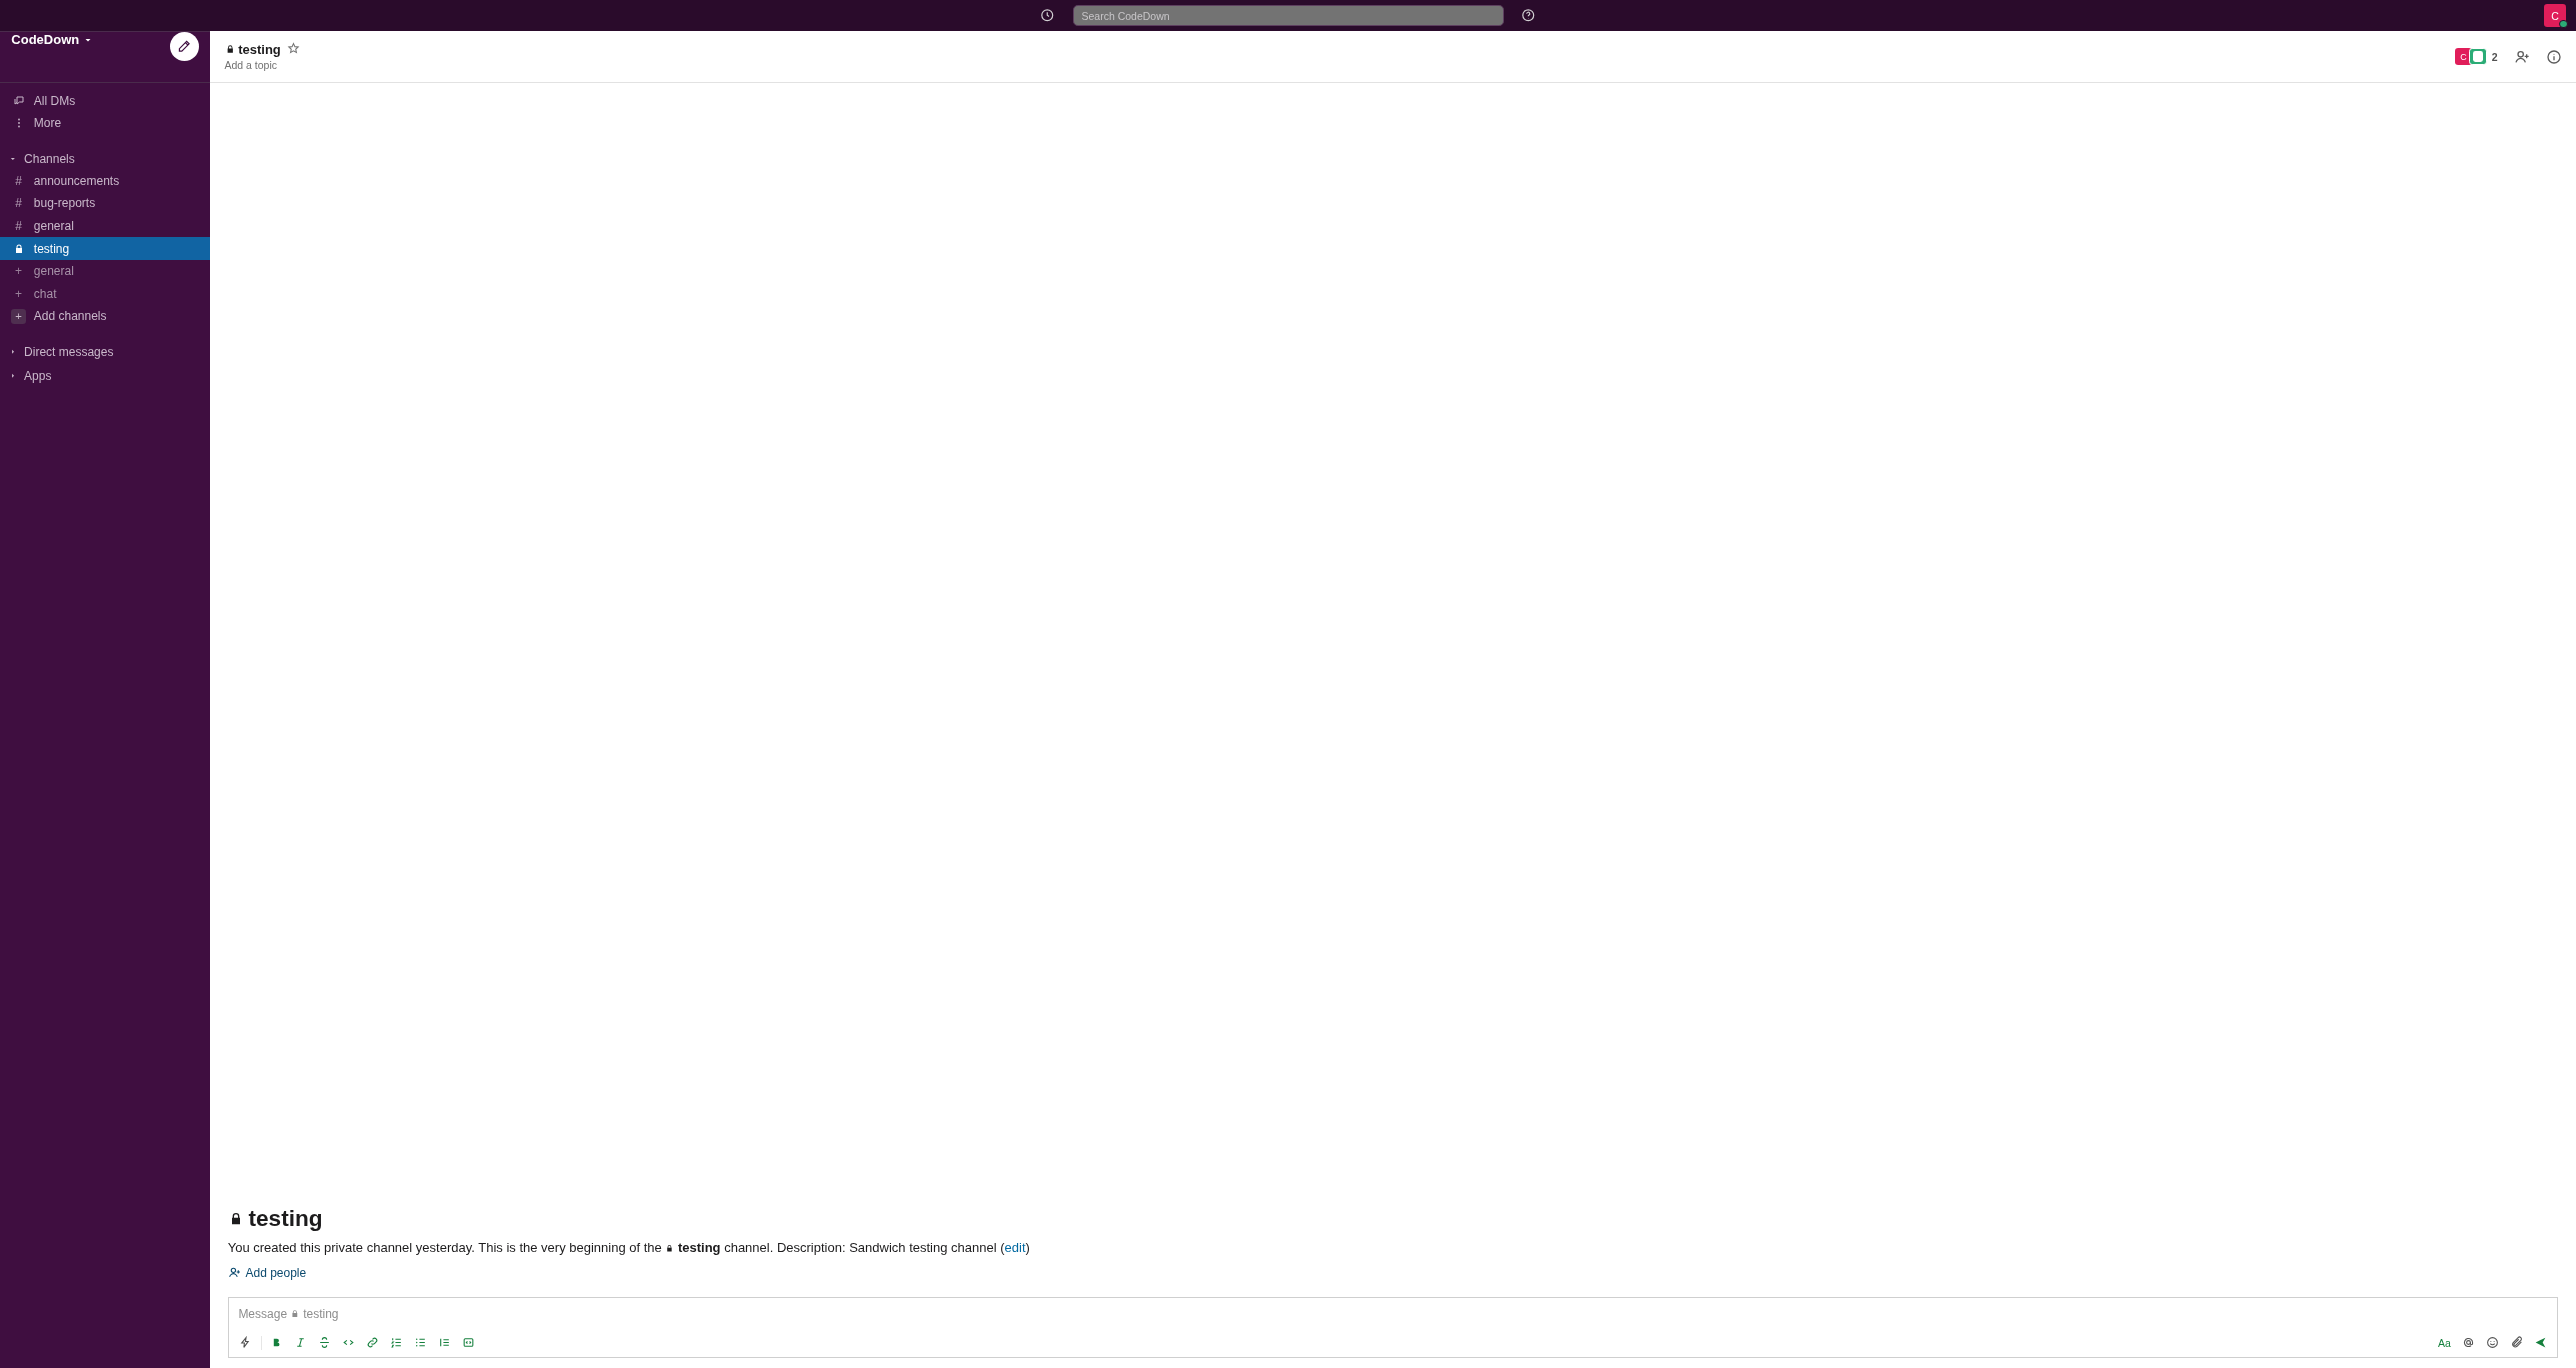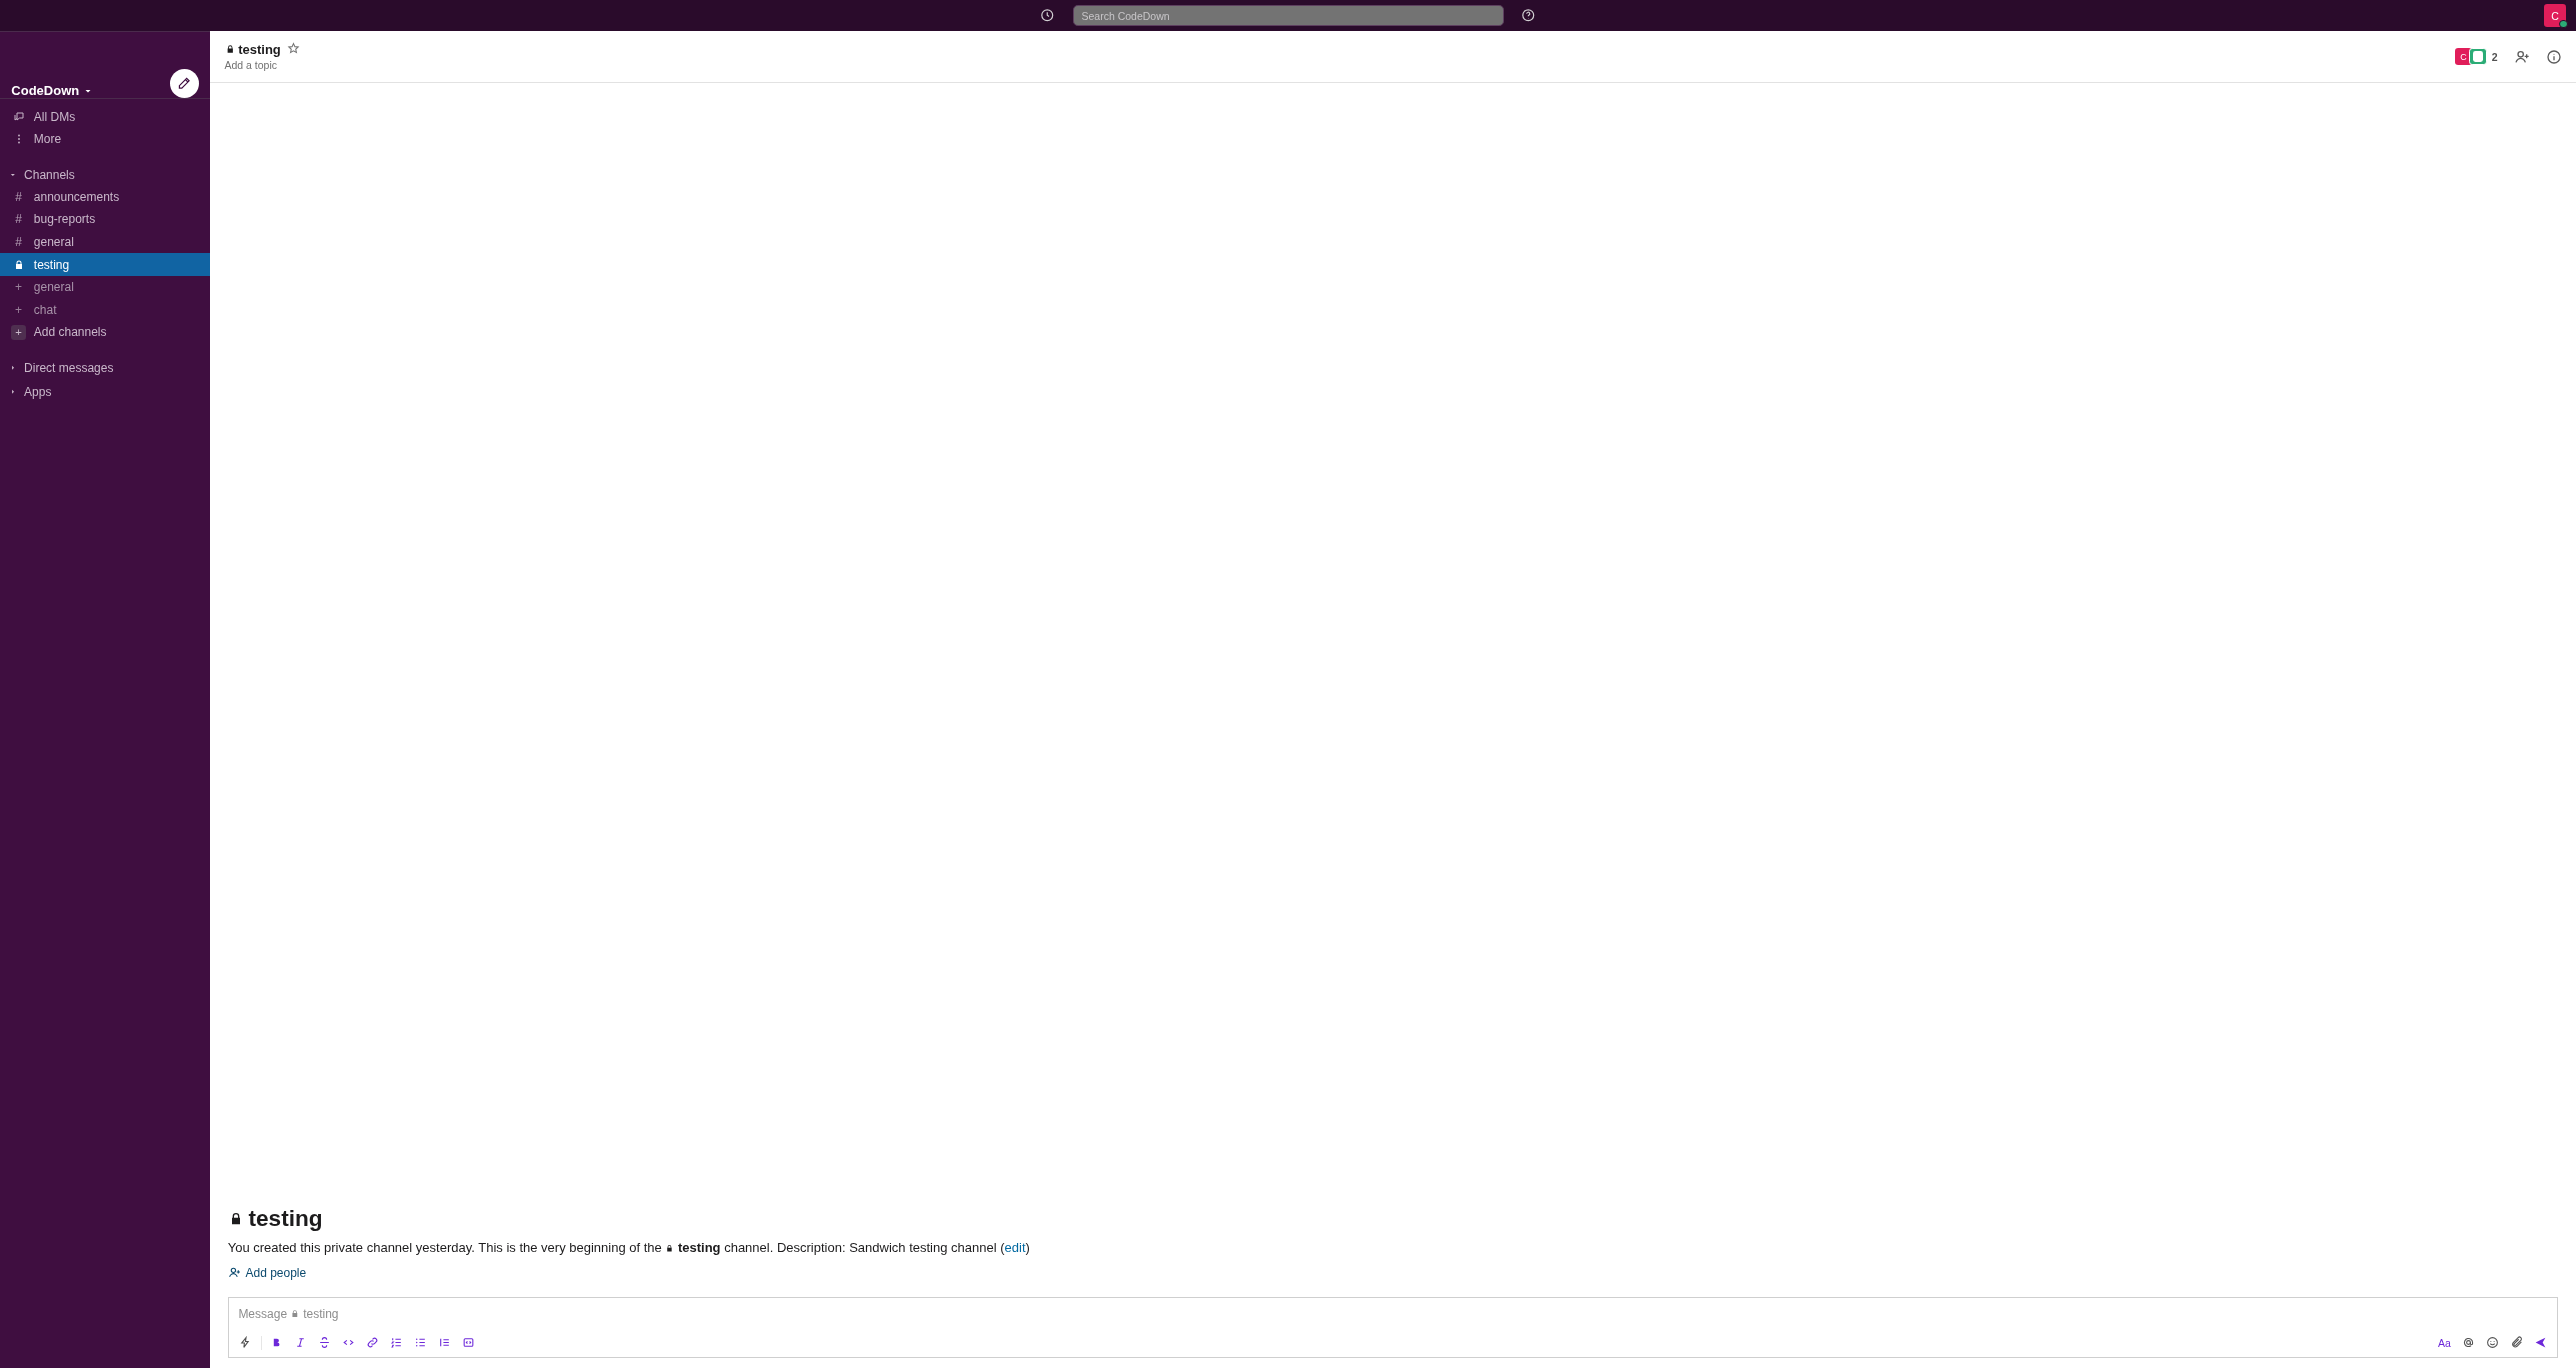--- a/index.html
+++ b/index.html
@@ -15,21 +15,21 @@
   .search-box .search-text { opacity: .9; }
   .topbar-right { position: absolute; right: 9.7px; top: 0; bottom:0; display:flex; align-items:center; }
   .avatar-small { width: 22.6px; height: 22.6px; border-radius: 3.2px; background: #e01e5a; color: #fff; display:flex; align-items:center; justify-content:center; font-size: 10.5px; font-weight:500; position:relative; cursor:pointer; }
   .presence-dot { position:absolute; bottom:-1.6px; right:-1.6px; width:8.9px; height:8.9px; border-radius:50%; background:#2bac76; border:1.6px solid #2a0b2b; }
 
   
   .main { flex:1; display:flex; min-height:0; }
 
   
   .sidebar { width: 210px; background: #3f0e40; color: #c9b8ca; display:flex; flex-direction:column; flex-shrink:0; }
-  .sidebar-header { height:68px; border-top:0.8px solid #4a2b4c; border-bottom:0.8px solid #4a2b4c; display:flex; align-items:flex-end; justify-content:space-between; padding: 0 11.3px; cursor:pointer; }
+  .sidebar-header { height:52px; border-top:0.8px solid #4a2b4c; border-bottom:0.8px solid #4a2b4c; display:flex; align-items:flex-start; justify-content:space-between; padding: 0 11.3px; cursor:pointer; }
   .workspace-name { color:#fff; font-weight:800; font-size:13px; display:flex; align-items:center; gap:3.2px; }
   .workspace-name svg { width:12px; height:12px; }
   .compose-btn { width:29px; height:29px; border-radius:50%; background:#fff; color:#3f0e40; display:flex; align-items:center; justify-content:center; cursor:pointer; }
   .compose-btn svg { width:14.5px; height:14.5px; }
   .sidebar-scroll { flex:1; overflow:auto; padding-top:6.4px; }
   .side-item { display:flex; align-items:center; gap:8px; padding: 3.2px 11.3px; height:22.6px; cursor:pointer; font-size:12px; }
   .side-item.active { background:#1164a3; color:#fff; }
   .side-item .side-icon { width:14.5px; display:flex; justify-content:center; }
   .side-item .side-icon svg { width:12px; height:12px; }
   .side-item.dim { color: #a893a9; }
@@ -69,21 +69,21 @@
   .add-people-row { margin-top:8px; }
   .add-people { color:#0c4a6e; display:inline-flex; align-items:center; gap:4.8px; cursor:pointer; font-size:12px; }
   .add-people svg { width:13px; height:13px; }
 
   
   .composer { border:0.8px solid #cfcfcf; border-radius:0; margin-top:14.5px; display:flex; flex-direction:column; }
   .composer-input { min-height:32px; padding: 7.3px 9.7px; font-size:12px; color:#8d8d8d; display:flex; align-items:center; gap:3.2px; cursor:text; }
   .composer-input svg { width:9.7px; height:9.7px; }
   .composer-toolbar { display:flex; align-items:center; justify-content:space-between; padding: 1.6px 4.8px 3.2px 4.8px; }
   .tb-left, .tb-right { display:flex; align-items:center; }
-  .tb-btn { width:24px; height:22.6px; display:flex; align-items:center; justify-content:center; cursor:pointer; color:#6d28d9; border-radius:2.4px; }
+  .tb-btn { width:24px; height:22.6px; display:flex; align-items:center; justify-content:center; cursor:pointer; color:#15803d; border-radius:2.4px; }
   .tb-btn.enabled { color:#525252; }
   .tb-btn svg { width:13px; height:13px; }
   .tb-sep { width:0.8px; height:14.5px; background:#e6e6e6; margin: 0 3.2px; }
 </style>
 </head>
 <body>
 
 <div class="topbar">
   <div class="topbar-center">
     <div class="topbar-icon">

